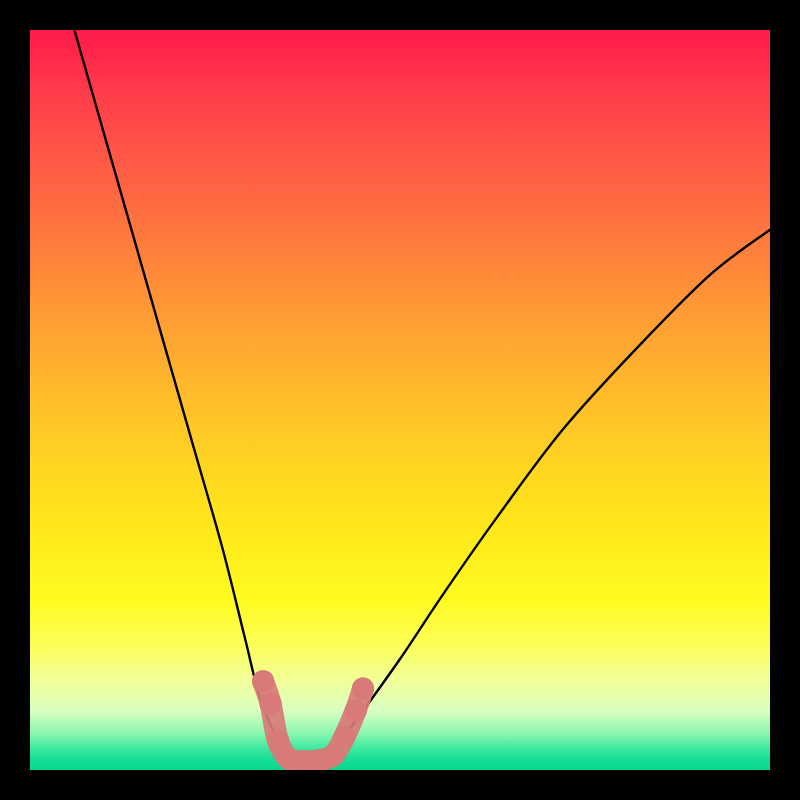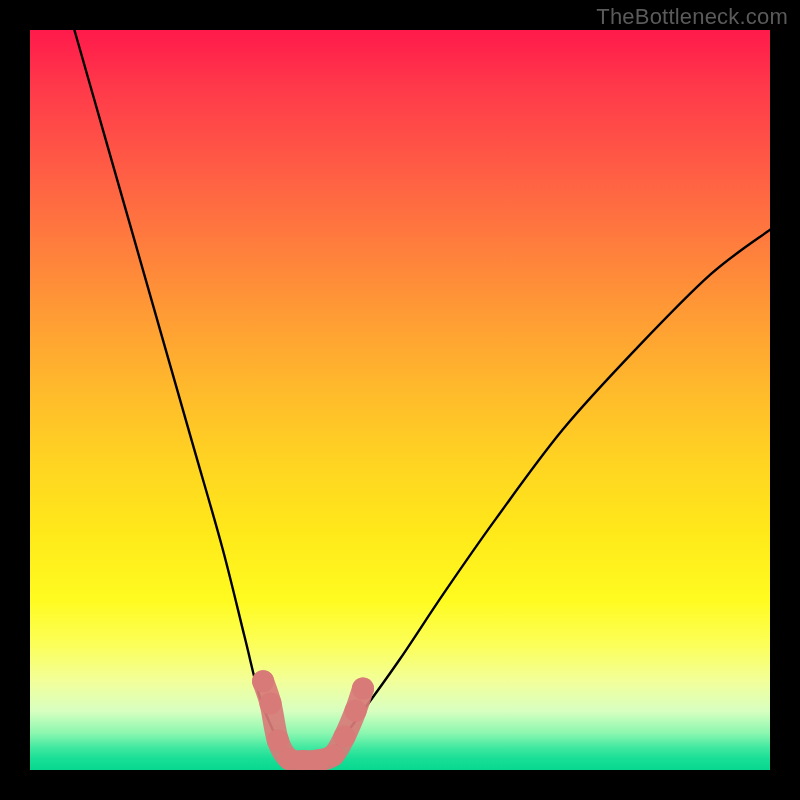--- a/index.html
+++ b/index.html
@@ -80,14 +80,13 @@
           <circle cx="259" cy="728.9" r="11" fill="#d87a78"></circle>
           <circle cx="273.8" cy="731.12" r="11" fill="#d87a78"></circle>
           <circle cx="288.6" cy="730.38" r="11" fill="#d87a78"></circle>
           <circle cx="303.4" cy="725.2" r="11" fill="#d87a78"></circle>
           <circle cx="314.5" cy="706.7" r="11" fill="#d87a78"></circle>
           <circle cx="325.6" cy="680.8" r="11" fill="#d87a78"></circle>
           <circle cx="333" cy="658.6" r="11" fill="#d87a78"></circle>
         </g>
     </svg>
   </div>
-  <div class="watermark">TheBottleneck.com</div>
 </div>
 
 </body></html>

